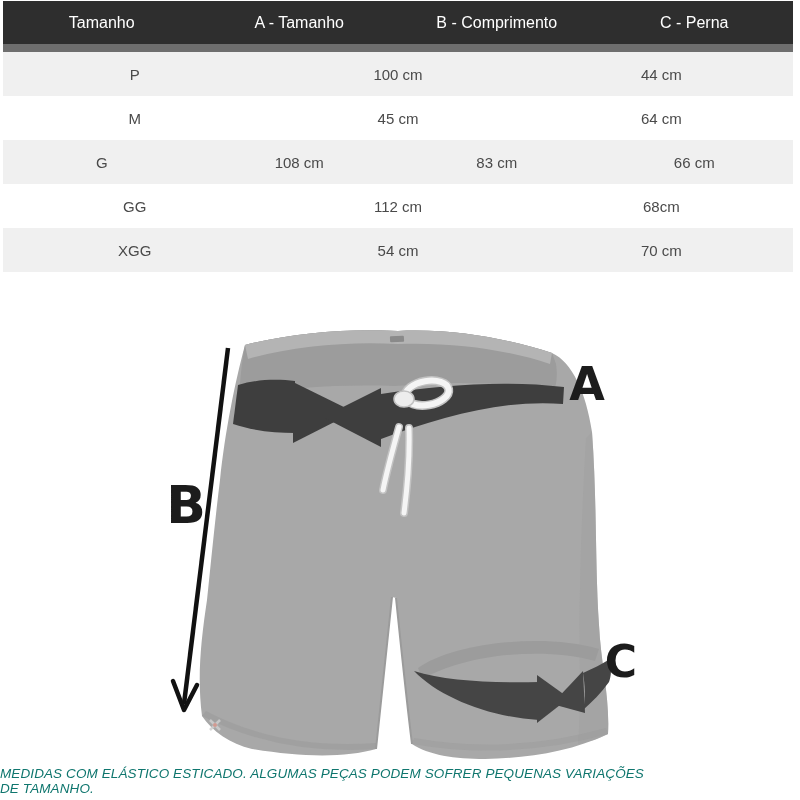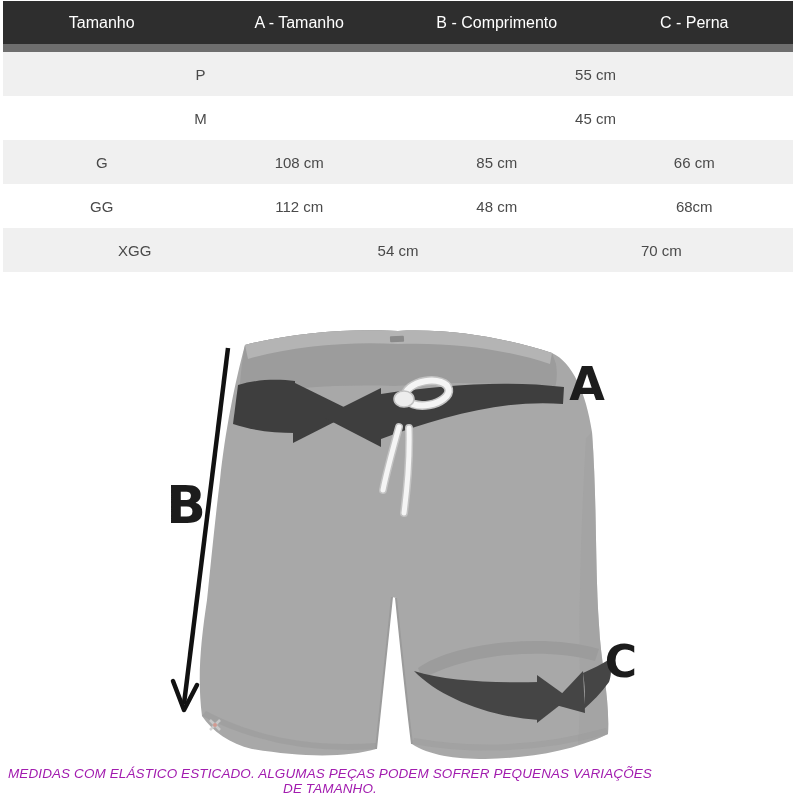--- a/index.html
+++ b/index.html
@@ -24,54 +24,55 @@
   
   .diagram-wrap{position:absolute;left:140px;top:300px;width:520px;height:480px;}
   .diagram-wrap svg{display:block;width:520px;height:480px;}
   .measure-letter{
     font-family:"DejaVu Sans", sans-serif;
     font-weight:bold;fill:#1c1c1c;
   }
   
   .footer-note{
     position:absolute;top:766px;left:0;width:660px;
-    text-align:center;font-style:italic;font-size:13.5px;
-    color:#a21caf;letter-spacing:0.1px;
+    text-align:left;font-style:italic;font-size:13.5px;
+    color:#0f766e;letter-spacing:0.1px;
   }
 </style>
 </head>
 <body>
 
 <div class="size-table">
   <div class="thead">
     <div class="cell">Tamanho</div>
     <div class="cell">A - Tamanho</div>
     <div class="cell">B - Comprimento</div>
     <div class="cell">C - Perna</div>
   </div>
   <div class="thead-divider"></div>
 
   <div class="trow alt">
     <div class="cell">P</div>
-    <div class="cell">55 cm</div>
+    <div class="cell">100 cm</div>
+    <div class="cell">44 cm</div>
   </div>
   <div class="trow">
     <div class="cell">M</div>
     <div class="cell">45 cm</div>
+    <div class="cell">64 cm</div>
   </div>
   <div class="trow alt">
     <div class="cell">G</div>
     <div class="cell">108 cm</div>
-    <div class="cell">85 cm</div>
+    <div class="cell">83 cm</div>
     <div class="cell">66 cm</div>
   </div>
   <div class="trow">
     <div class="cell">GG</div>
     <div class="cell">112 cm</div>
-    <div class="cell">48 cm</div>
     <div class="cell">68cm</div>
   </div>
   <div class="trow alt">
     <div class="cell">XGG</div>
     <div class="cell">54 cm</div>
     <div class="cell">70 cm</div>
   </div>
 </div>
 
 <div class="diagram-wrap">

